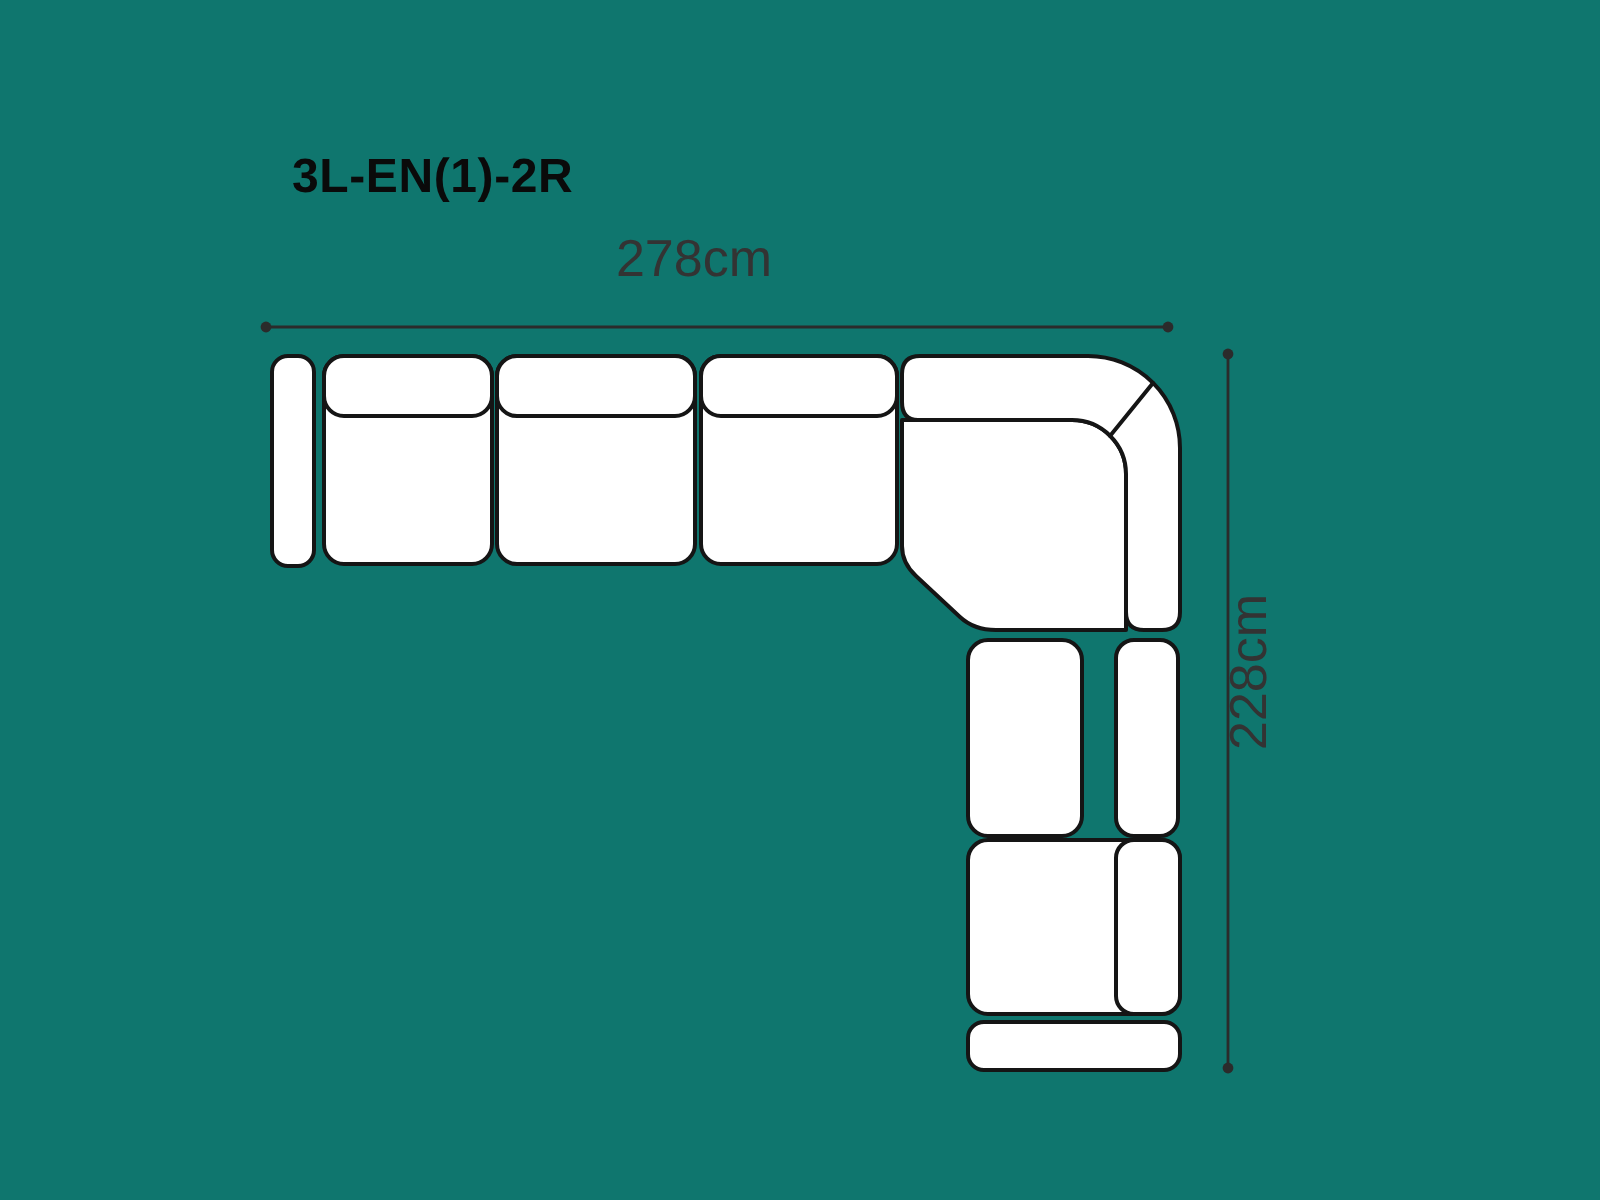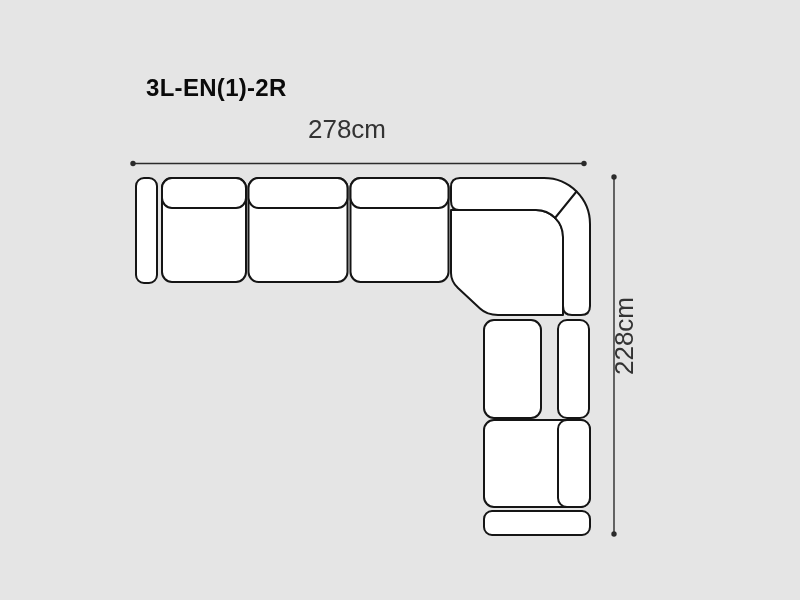--- a/index.html
+++ b/index.html
@@ -4,21 +4,21 @@
 <style>
   html, body {
     margin: 0;
     padding: 0;
     background: #ffffff;
   }
   .canvas {
     position: relative;
     width: 800px;
     height: 600px;
-    background: #e5e5e5;
+    background: #0f766e;
     overflow: hidden;
     font-family: "Liberation Sans", sans-serif;
   }
   svg { display: block; }
   .title-text {
     font-family: "Liberation Sans", sans-serif;
     font-size: 24px;
     font-weight: bold;
     letter-spacing: 0.3px;
     fill: #0a0a0a;

